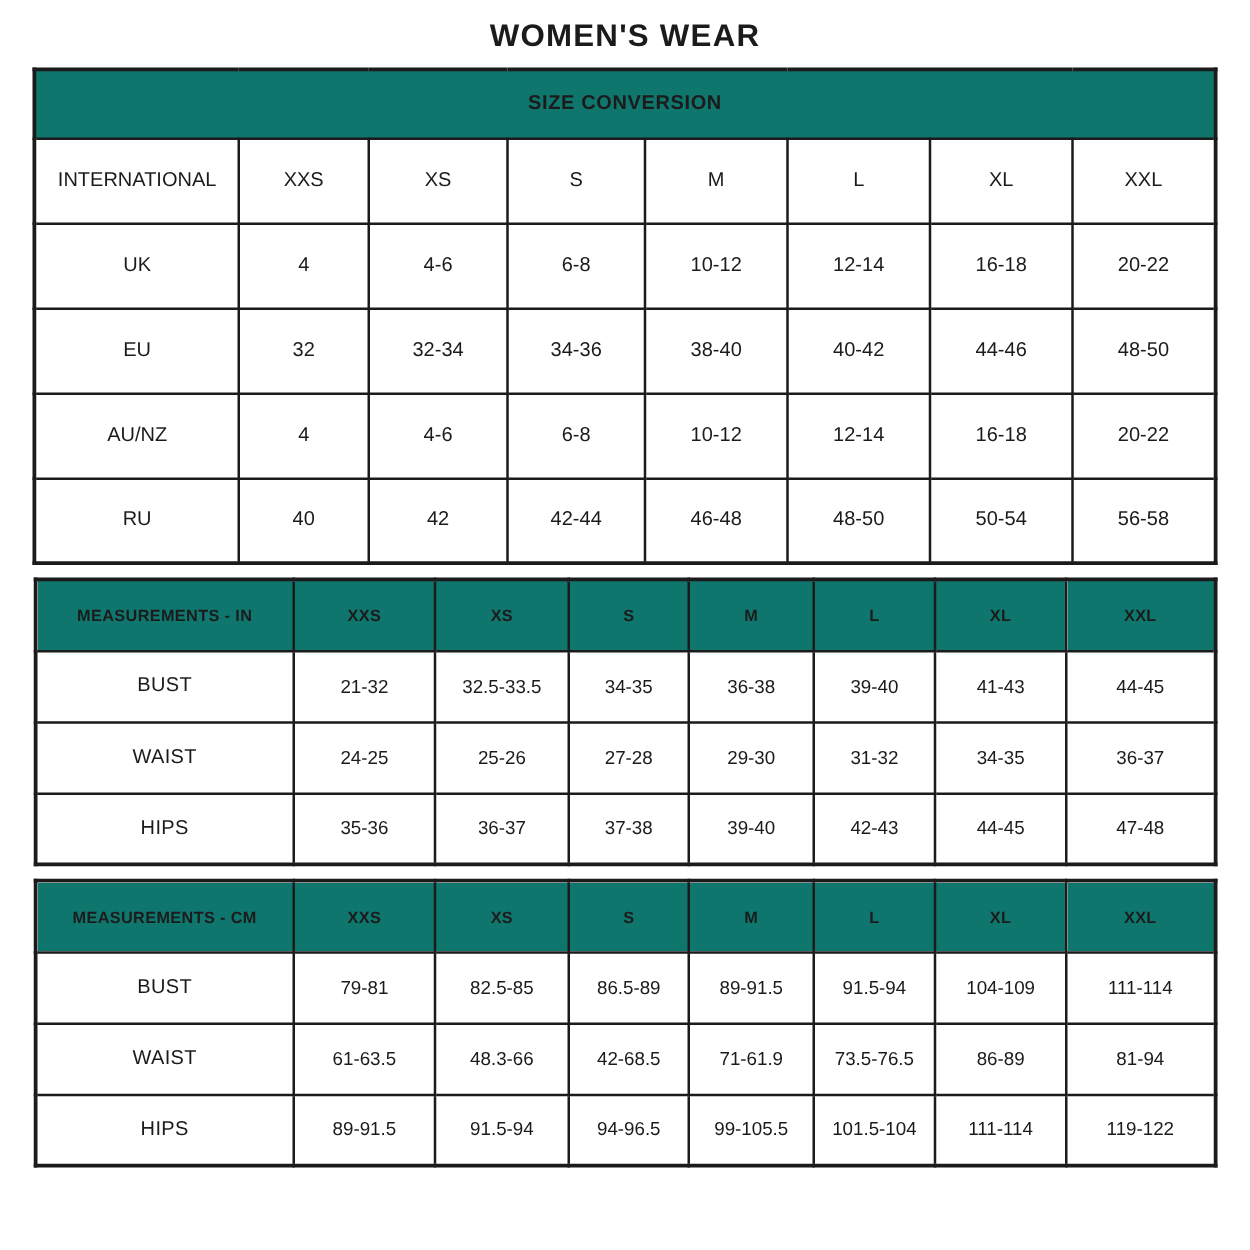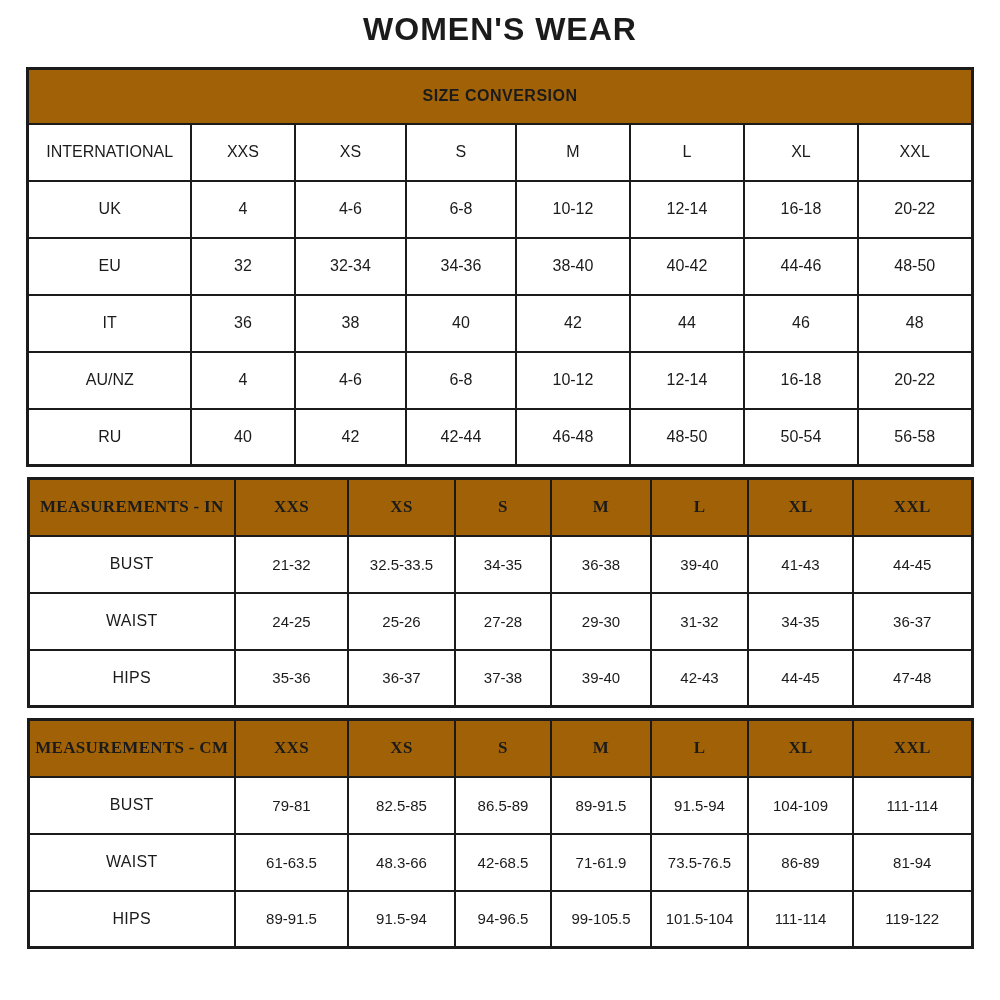--- a/index.html
+++ b/index.html
@@ -5,51 +5,51 @@
   * { box-sizing: border-box; }
   html, body { margin: 0; padding: 0; background: #ffffff; }
   body {
     width: 1000px; height: 1000px;
     font-family: "Liberation Sans", "DejaVu Sans", sans-serif;
     color: #1b1b1b;
   }
   .page { width: 1000px; height: 1000px; }
   .title {
     margin: 0;
-    padding: 15px 0 23px 0;
+    padding: 15px 0 10px 0;
     text-align: center;
-    font-size: 32px;
+    font-size: 25px;
     font-weight: 700;
     letter-spacing: 1px;
     color: #1b1b1b;
     line-height: 29px;
   }
   table.t {
     width: 944px;
     margin: 0 auto 10px auto;
     border-collapse: collapse;
     table-layout: fixed;
     border: 3px solid #1b1b1b;
   }
   table.t td {
     border: 2px solid #1b1b1b;
     text-align: center;
     vertical-align: middle;
     padding: 0 2px;
     overflow: hidden;
   }
-  .gray { background: #a16207; }
+  .gray { background: #0f766e; }
   
-  .t1 tr { height: 57px; }
+  .t1 tr { height: 68px; }
   .t1 tr.band { height: 55px; }
   .t1 td { font-size: 16px; }
   .t1 td.hdr { font-size: 16px; font-weight: 700; letter-spacing: 0.5px; }
   
   .tm tr { height: 57px; }
-  .tm td.hdr { font-size: 17px; font-weight: 700; letter-spacing: 0.3px; font-family: Liberation Serif, serif; }
+  .tm td.hdr { font-size: 13px; font-weight: 700; letter-spacing: 0.3px; }
   .tm td.lbl { font-size: 16px; letter-spacing: 0.3px; }
   .tm td.val { font-size: 15px; }
 </style>
 </head>
 <body>
 
 <div class="page">
 
   <h1 class="title">WOMEN'S WEAR</h1>
 
@@ -90,30 +90,20 @@
     </tr>
     <tr>
       <td>EU</td>
       <td>32</td>
       <td>32-34</td>
       <td>34-36</td>
       <td>38-40</td>
       <td>40-42</td>
       <td>44-46</td>
       <td>48-50</td>
-    </tr>
-    <tr>
-      <td>IT</td>
-      <td>36</td>
-      <td>38</td>
-      <td>40</td>
-      <td>42</td>
-      <td>44</td>
-      <td>46</td>
-      <td>48</td>
     </tr>
     <tr>
       <td>AU/NZ</td>
       <td>4</td>
       <td>4-6</td>
       <td>6-8</td>
       <td>10-12</td>
       <td>12-14</td>
       <td>16-18</td>
       <td>20-22</td>

